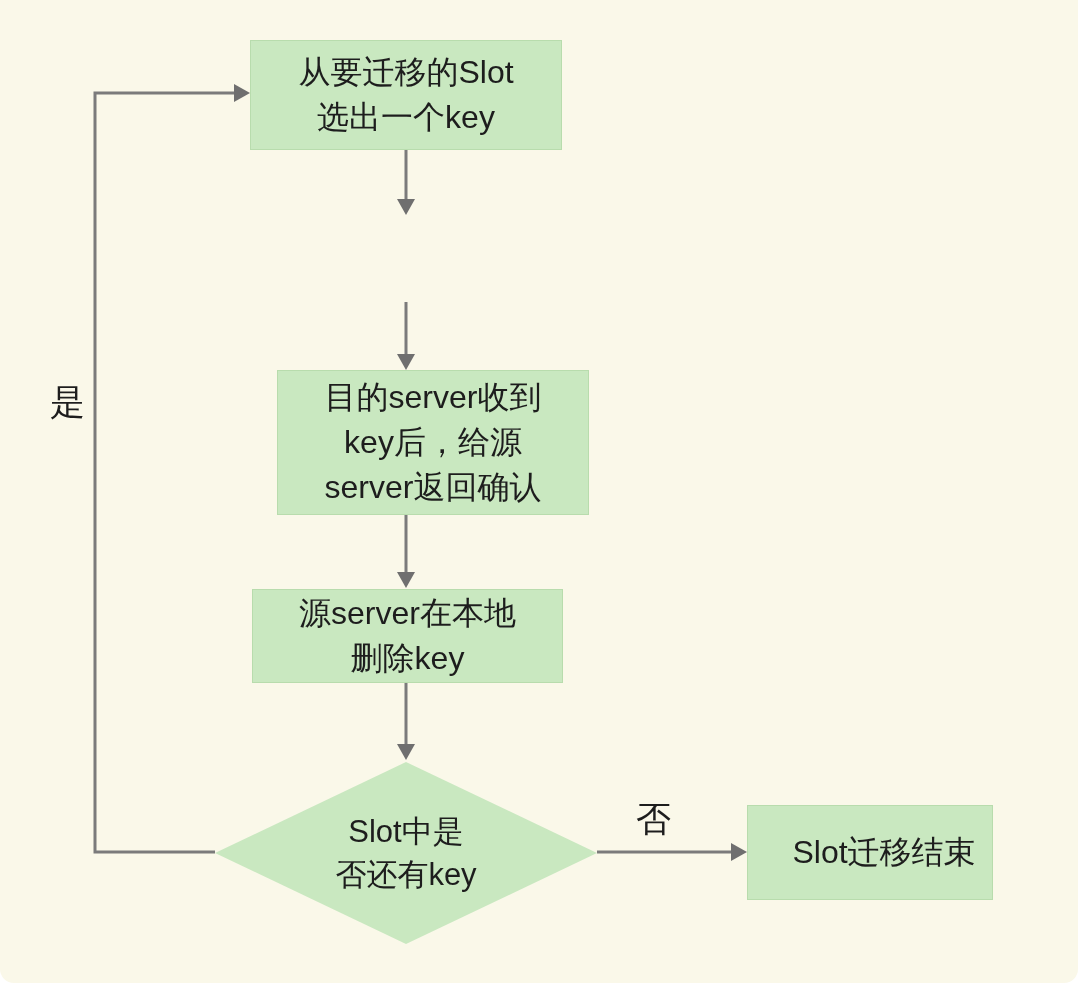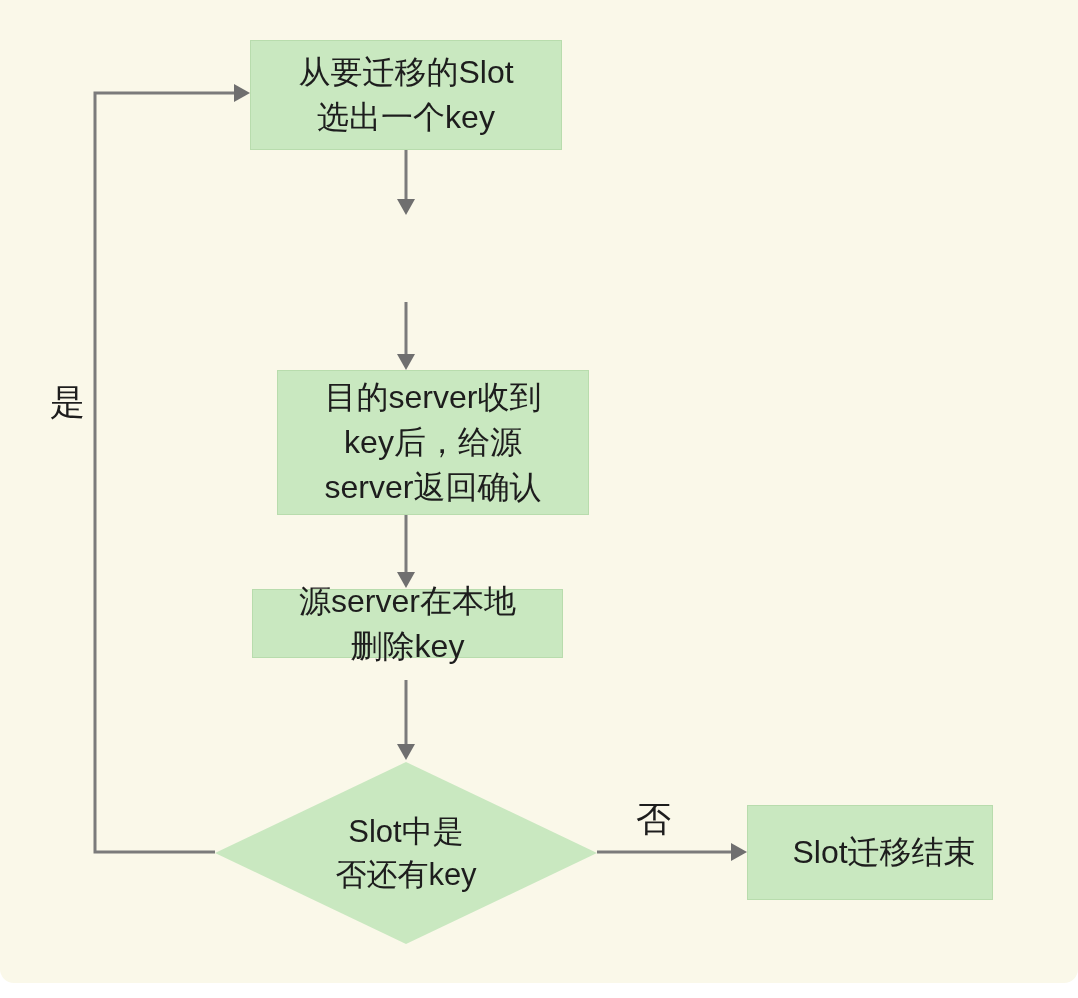--- a/index.html
+++ b/index.html
@@ -114,21 +114,21 @@
   </svg>
 
   <div class="node" style="left:250px; top:40px; width:312px; height:110px;">从要迁移的Slot
 选出一个key</div>
 
 
   <div class="node" style="left:250px; top:370px; width:312px; height:145px;margin-left:27px;">目的server收到
 key后，给源
 server返回确认</div>
 
-  <div class="node" style="left:252px; top:589px; width:311px; height:69px;">源server在本地
+  <div class="node" style="left:252px; top:589px; width:311px; height:94px;">源server在本地
 删除key</div>
 
   <div class="diamond" style="left:215px; top:762px; width:382px; height:182px;">Slot中是
 否还有key</div>
 
   <div class="node" style="left:747px; top:805px; width:246px; height:95px;padding-left:28px;">Slot迁移结束</div>
 
   <div class="edge-label" style="left:50px; top:384px;">是</div>
 
   <div class="edge-label" style="left:636px; top:801px;">否</div>

